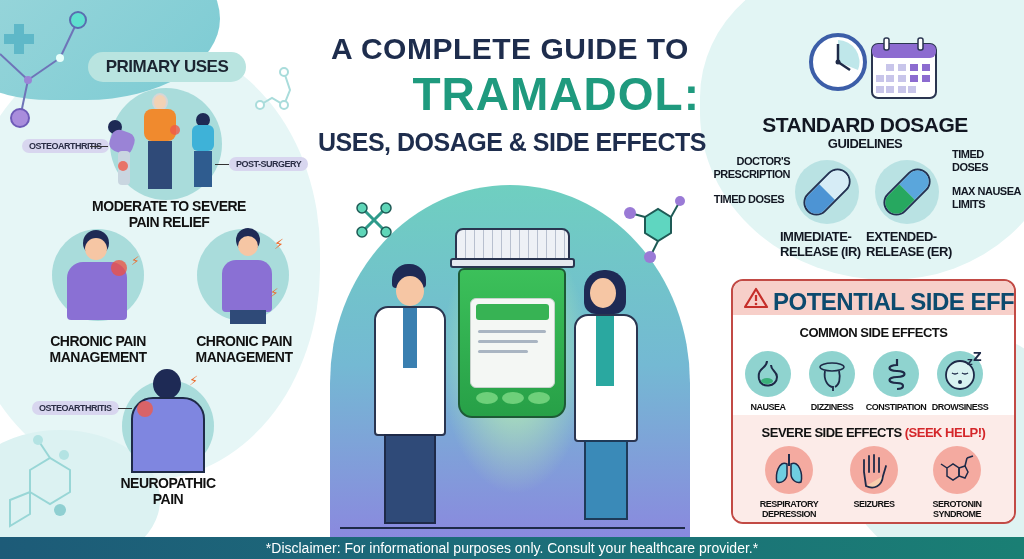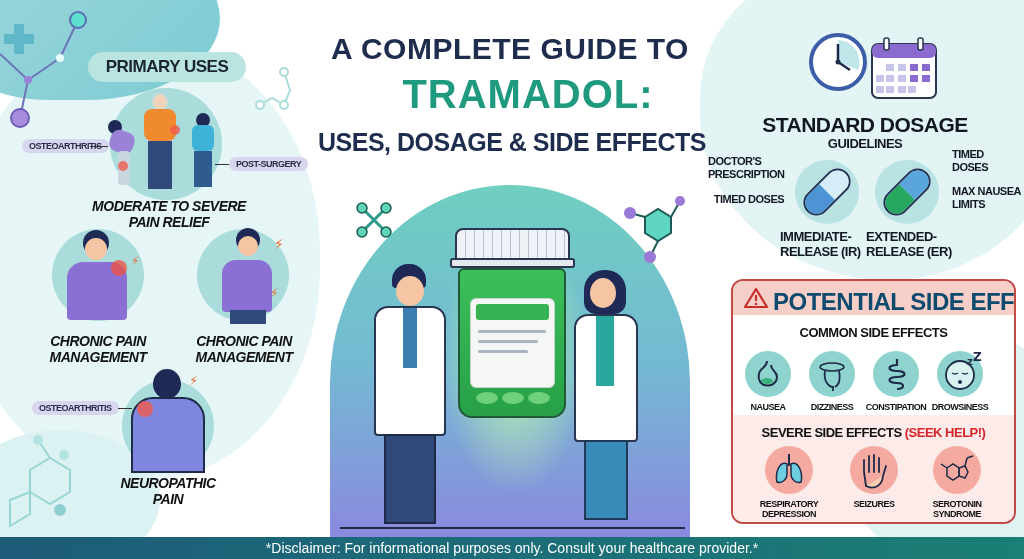--- a/index.html
+++ b/index.html
@@ -14,24 +14,24 @@
   .blob-tr { left: 700px; top: -40px; width: 360px; height: 320px; border-radius: 45% 40% 50% 55%; background: #e2f5f4; }
   .blob-br { left: 840px; top: 330px; width: 240px; height: 240px; border-radius: 50%; background: #dff3f2; }
   .blob-bl { left: -40px; top: 430px; width: 200px; height: 140px; border-radius: 50%; background: #dcf2f2; }
 
   .pill-label { background: #d8d6ef; border-radius: 10px; padding: 2px 7px; font-size: 9px; color: #2a2d45; }
 
   .sec-title-primary { left: 88px; top: 52px; width: 158px; height: 30px; border-radius: 15px; background: #b9e4e0; font-size: 17px; text-align: center; line-height: 30px; color: #1b2431; }
 
   .circle-teal { border-radius: 50%; background: #a9dcdb; }
 
-  .caption { font-size: 14px; line-height: 16px; text-align: center; color: #111; font-style: italic; }
+  .caption { font-size: 14px; line-height: 16px; text-align: center; color: #111; }
 
   .title1 { left: 330px; top: 32px; width: 360px; text-align: center; font-size: 30px; color: #1e2d4d; letter-spacing: 0.5px; }
-  .title2 { left: 328px; top: 64px; width: 400px; text-align: center; font-size: 40px; color: #1f9a7e; letter-spacing: 1px; line-height: 60px; }
+  .title2 { left: 300px; top: 64px; width: 400px; text-align: right; font-size: 46px; color: #1f9a7e; letter-spacing: 1px; line-height: 60px; }
   .title3 { left: 310px; top: 128px; width: 404px; text-align: center; font-size: 25px; color: #1e2d4d; }
 
   .hero-circle { left: 330px; top: 185px; width: 360px; height: 360px; border-radius: 50% 50% 0 0 / 55% 55% 0 0; background: linear-gradient(180deg, #6fcfc0 0%, #74b9d3 50%, #8b87df 100%); overflow: hidden; }
   .jar-glow { left: 440px; top: 225px; width: 150px; height: 270px; border-radius: 30px; background: radial-gradient(ellipse at center, rgba(200,255,170,0.9), rgba(150,240,160,0.0) 70%); }
   .jar-cap { left: 455px; top: 228px; width: 115px; height: 34px; border-radius: 8px 8px 2px 2px; background: repeating-linear-gradient(90deg, #eef1f6 0 8px, #b8c0cf 8px 9px); border: 2px solid #2a3550; }
   .jar-rim { left: 450px; top: 258px; width: 125px; height: 10px; background: #e4e8ef; border: 2px solid #2a3550; border-radius: 3px; }
   .jar-body { left: 458px; top: 268px; width: 108px; height: 150px; border-radius: 6px 6px 14px 14px; background: linear-gradient(180deg, #3cc05a, #27a047); border: 2px solid #1d5a35; }
   .jar-label { left: 470px; top: 298px; width: 85px; height: 90px; background: #f4f7f4; border-radius: 6px; border: 1px solid #c7d2cc; }
   .jar-label-top { left: 476px; top: 304px; width: 73px; height: 16px; background: #37b354; border-radius: 3px; }
   .label-line { height: 3px; background: #a9b5c2; border-radius: 2px; }
@@ -270,21 +270,21 @@
 <div class="abs capsule" style="left:814px;top:164px">
   <div class="cap-half-a" style="background:#d6ecf6"></div>
   <div class="cap-half-b" style="background:#4d94d4"></div>
 </div>
 <div class="abs capsule-circle" style="left:875px;top:160px"></div>
 <div class="abs capsule" style="left:894px;top:164px">
   <div class="cap-half-a" style="background:#5aa6dc"></div>
   <div class="cap-half-b" style="background:#27a860"></div>
 </div>
 
-<div class="abs dose-label cond" style="left:708px;top:155px;width:82px;text-align:left">
+<div class="abs dose-label cond" style="left:708px;top:155px;width:82px;text-align:right">
   <div>DOCTOR'S</div>
   <div>PRESCRIPTION</div>
 </div>
 <div class="abs dose-label cond" style="left:708px;top:193px;width:82px;text-align:center">TIMED DOSES</div>
 <div class="abs dose-label cond" style="left:952px;top:148px;width:60px">
   <div>TIMED</div>
   <div>DOSES</div>
 </div>
 <div class="abs dose-label cond" style="left:952px;top:185px;width:70px">
   <div>MAX NAUSEA</div>

